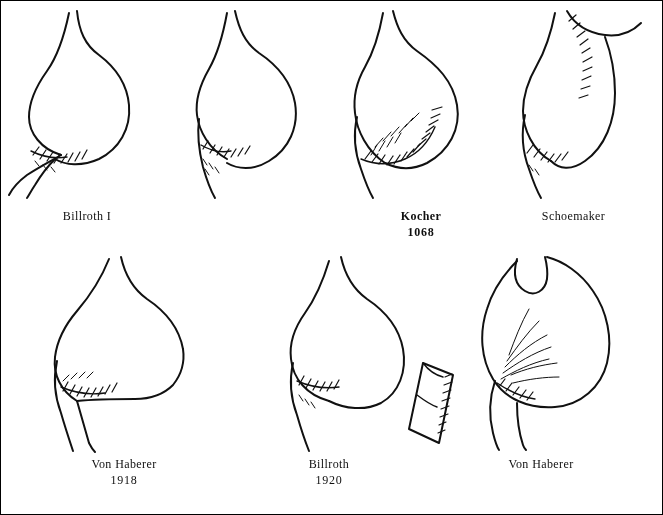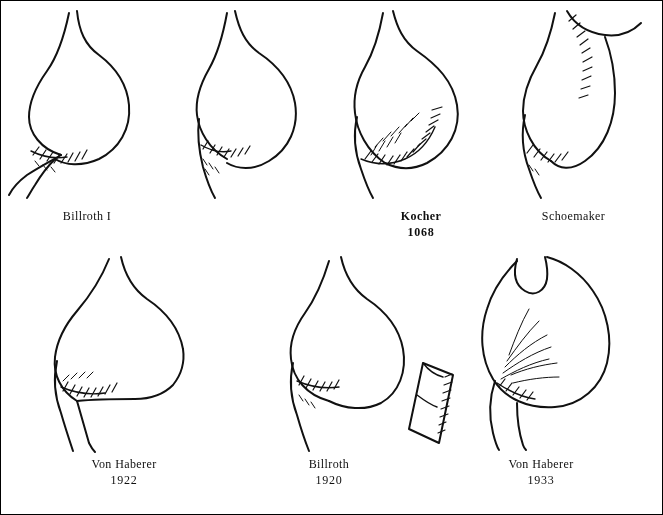--- a/index.html
+++ b/index.html
@@ -229,21 +229,21 @@
       <g class="hatch">
         <path d="M32,128 l6,-6"></path>
         <path d="M40,126 l6,-6"></path>
         <path d="M48,125 l6,-6"></path>
         <path d="M56,125 l6,-6"></path>
       </g>
     </svg>
   </div>
   <div class="caption" style="left:38px; top:455px; width:170px;">
     <span class="name">Von Haberer</span>
-    <span class="year">1922</span>
+    <span class="year">1918</span>
   </div>
 
   <div class="figure" style="left:258px; top:252px;">
     <svg width="210" height="200" viewBox="0 0 210 200">
       <path class="organ" d="M70,8 C64,28 56,46 46,60 C36,74 30,90 32,106 C34,126 48,142 70,148"></path>
       <path class="organ" d="M82,4 C86,22 94,36 108,46 C126,58 140,74 144,96 C148,118 140,140 122,150 C106,158 86,156 70,148"></path>
       <path class="organ" d="M34,110 C30,128 32,146 38,162 C42,176 46,188 50,198"></path>
       <path class="organ-thin" d="M38,128 C52,134 66,136 80,134"></path>
       <g class="suture">
         <path d="M40,132 l5,-9"></path>
@@ -299,16 +299,15 @@
         <path d="M46,116 C58,104 72,92 88,84"></path>
         <path d="M48,110 C58,96 68,82 80,70"></path>
         <path d="M50,104 C56,88 62,72 70,58"></path>
         <path d="M52,124 C66,118 82,114 98,112"></path>
         <path d="M54,132 C70,128 86,126 100,126"></path>
       </g>
     </svg>
   </div>
   <div class="caption" style="left:450px; top:455px; width:180px;">
     <span class="name">Von Haberer</span>
-    <span class="year">1933</span>
   </div>
 
 </div>
 
 </body></html>

